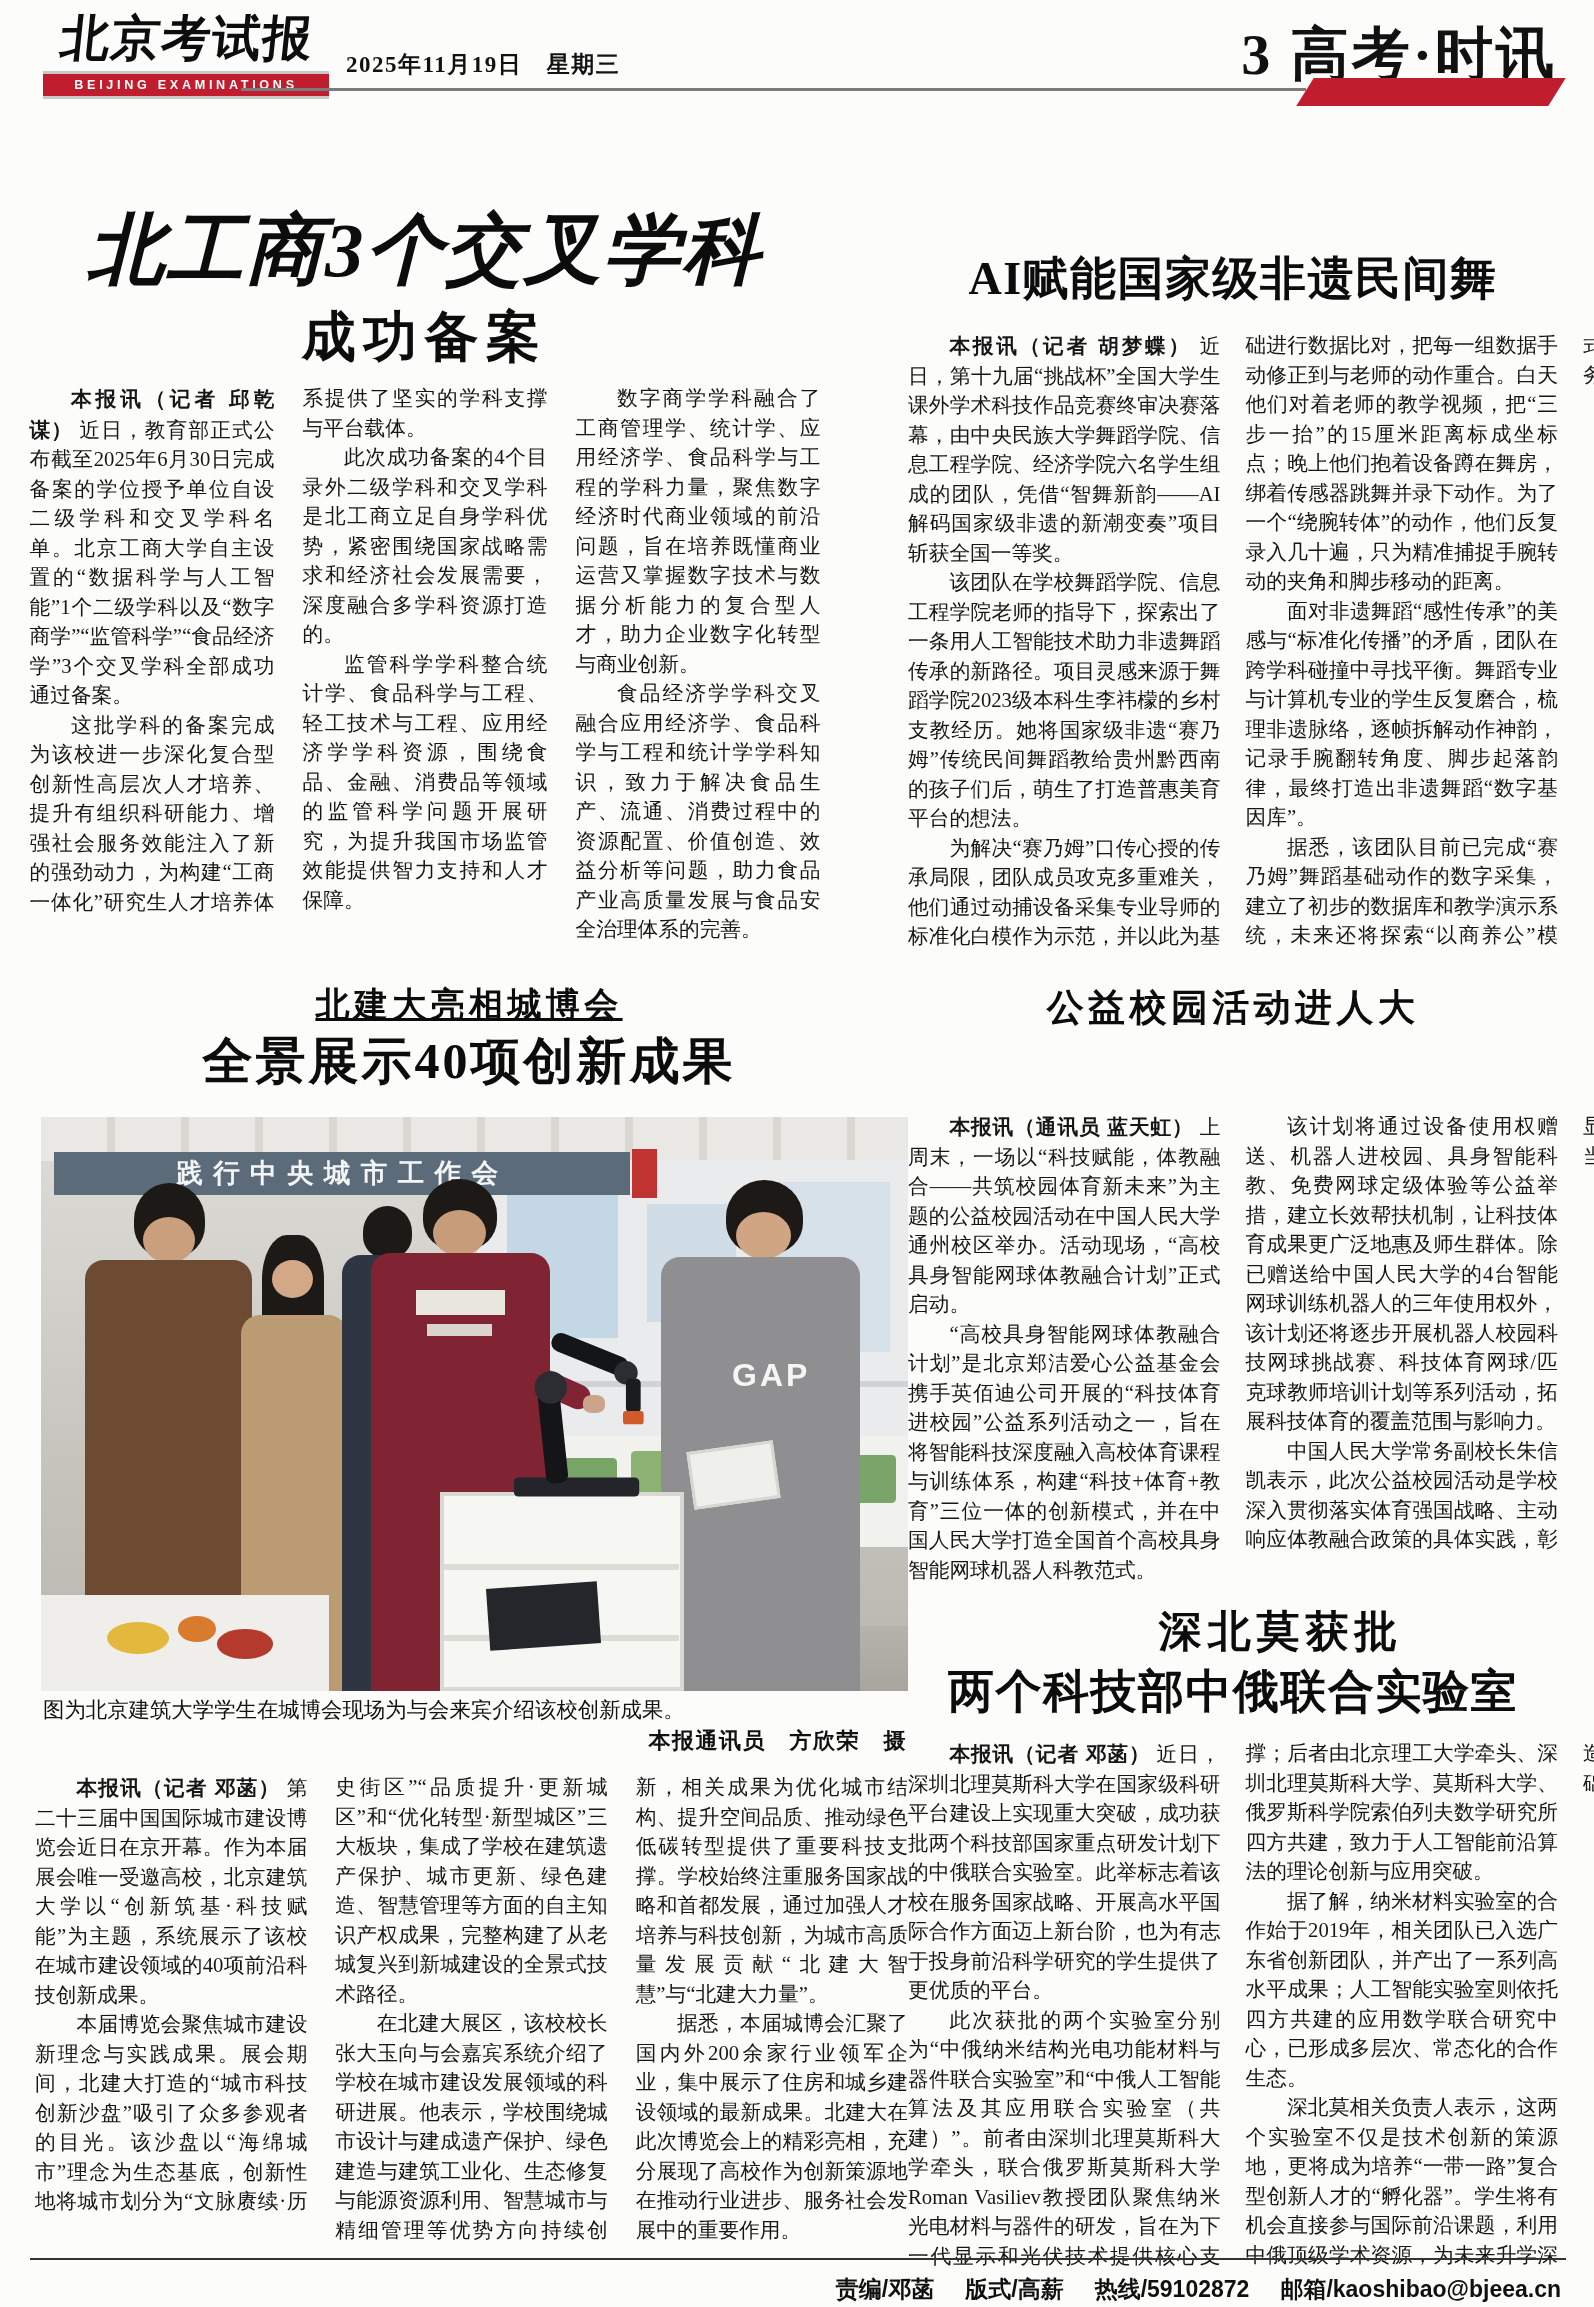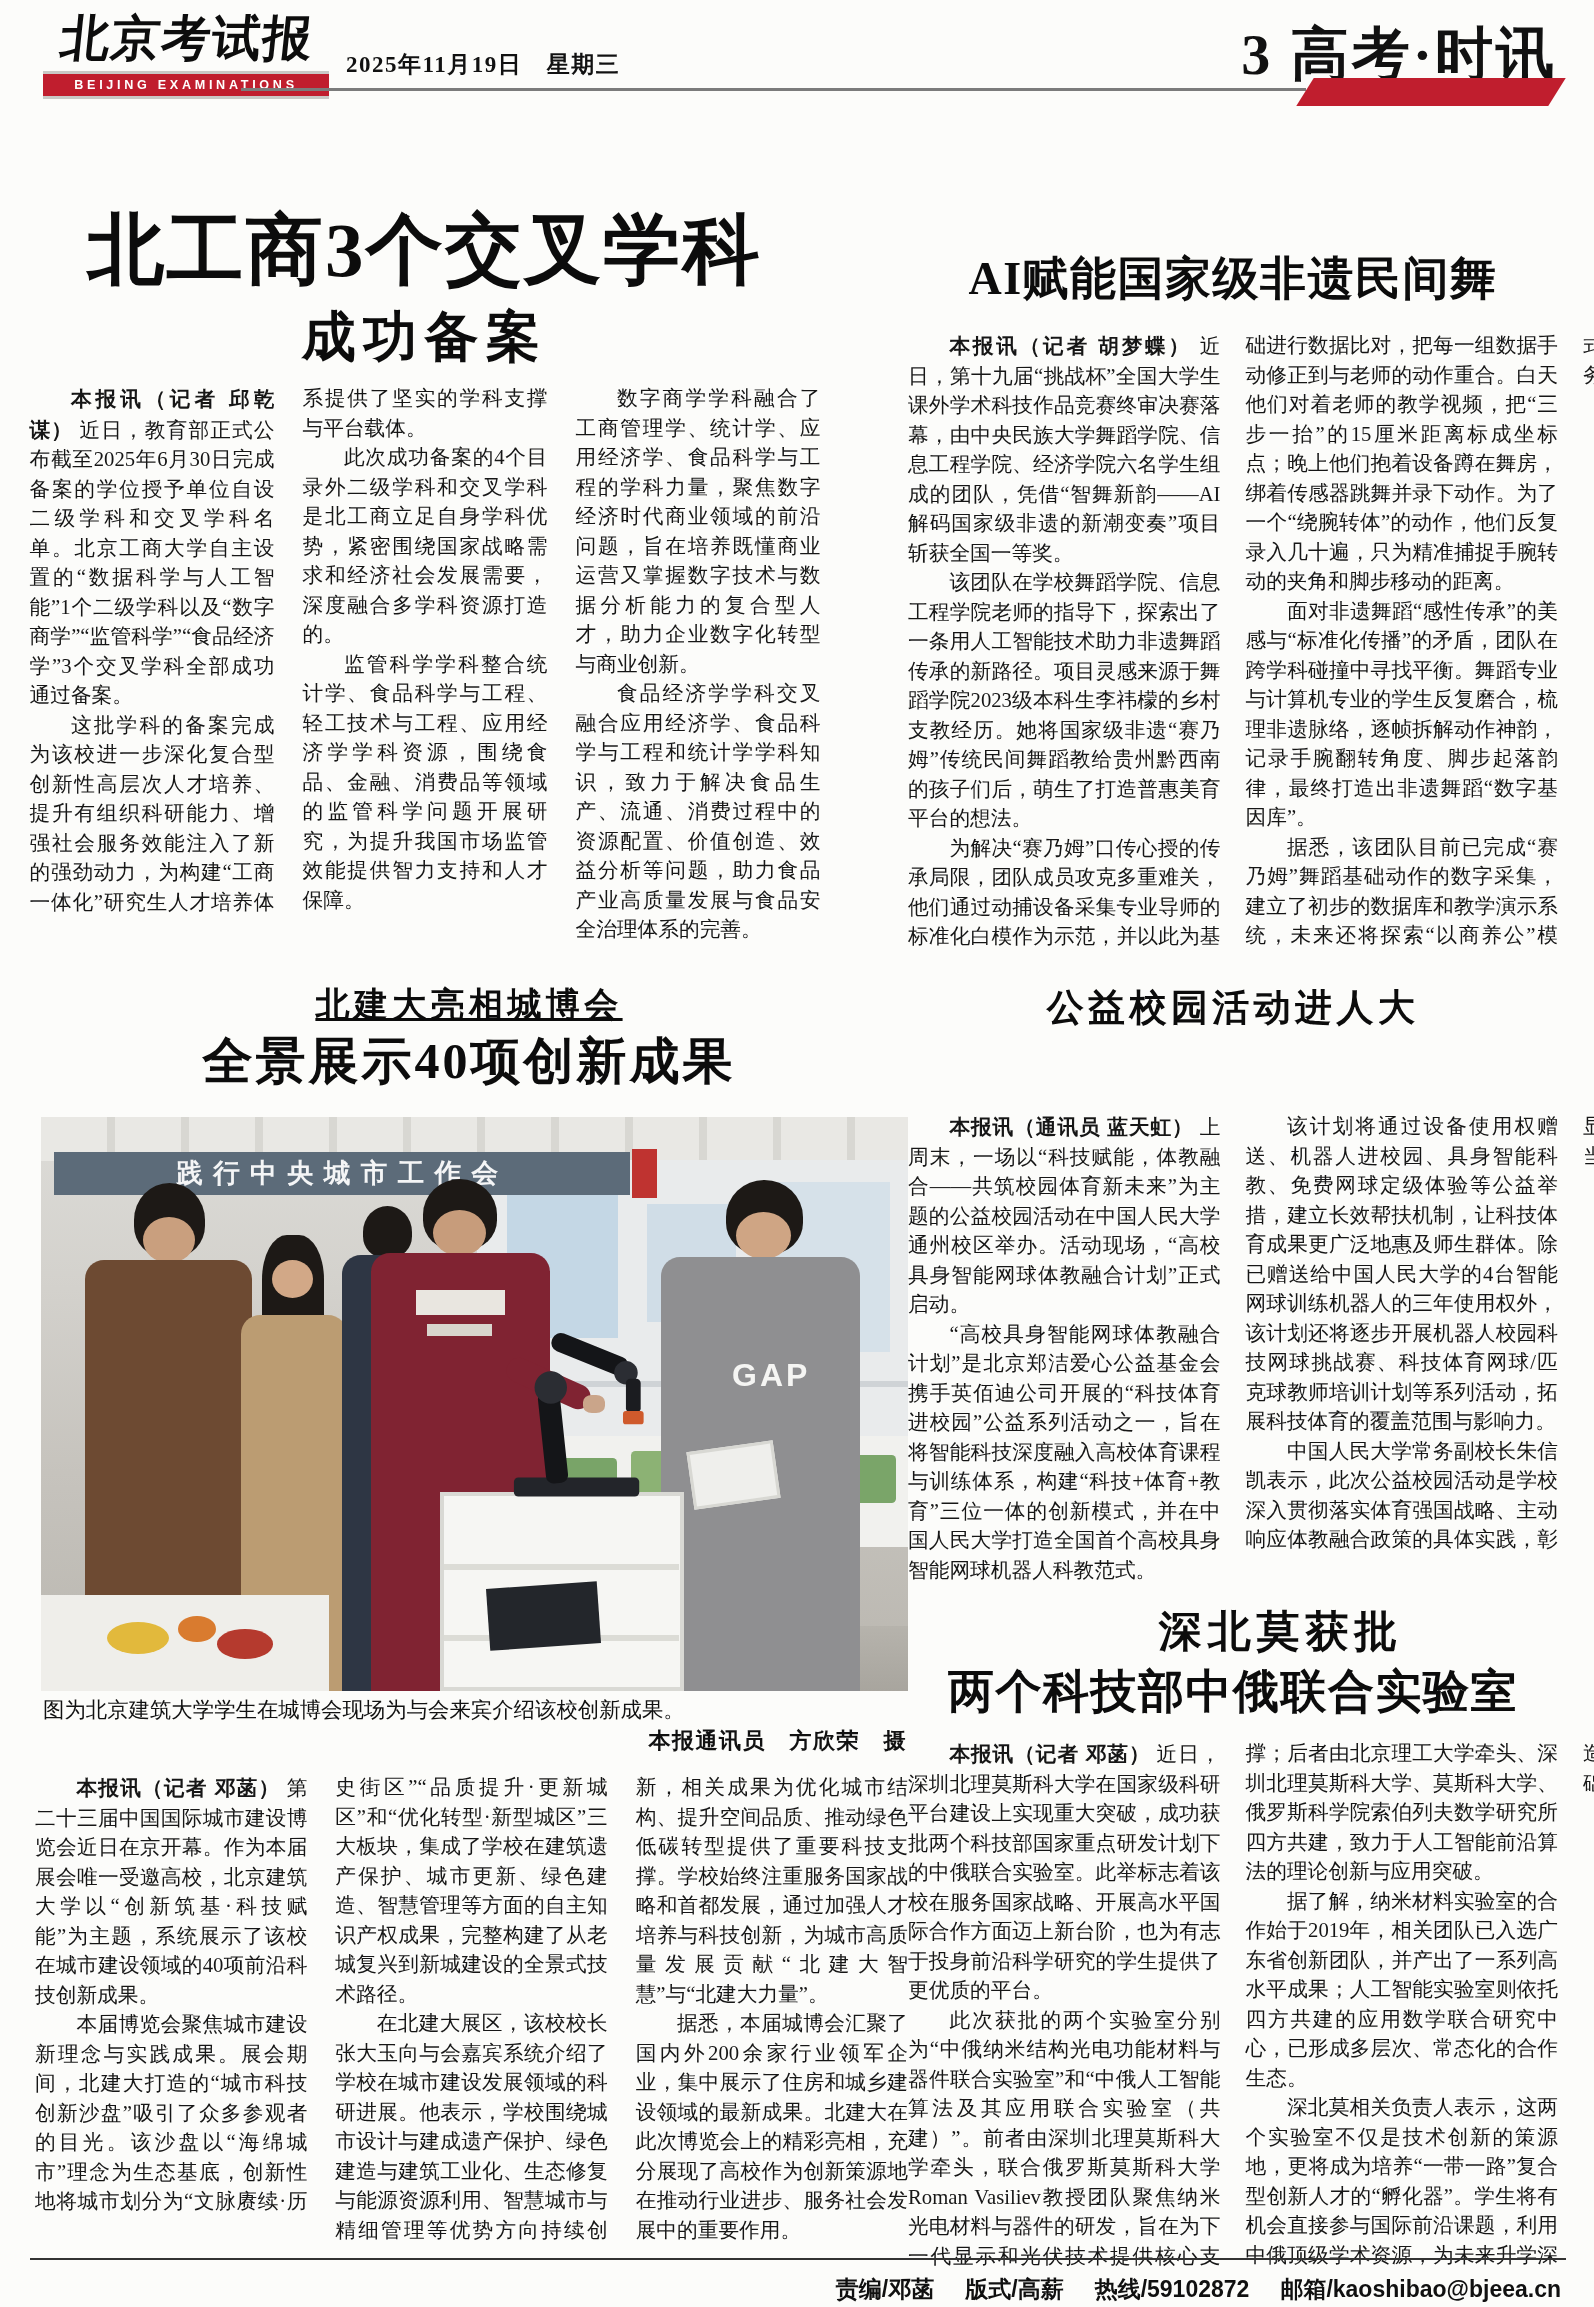--- a/index.html
+++ b/index.html
@@ -105,21 +105,21 @@
 
   <div class="abs logo-cn">北京考试报</div>
   <div class="abs logo-bar">
     <span class="logo-en">BEIJING EXAMINATIONS</span>
   </div>
   <div class="abs masthead-date">2025年11月19日　星期三</div>
   <div class="abs page-label">3 高考·时讯</div>
   <div class="abs masthead-rule"></div>
   <div class="abs masthead-flag"></div>
 
-  <div class="headline serifhead" style="left:29.5px;top:199px;width:790px;font-size:77px;letter-spacing:2.2px;">北工商3个交叉学科</div>
+  <div class="headline serifhead" style="left:29.5px;top:199px;width:790px;font-size:77px;letter-spacing:2.2px;font-style:italic;">北工商3个交叉学科</div>
   <div class="headline serifhead" style="left:29.5px;top:301px;width:790px;font-size:54px;letter-spacing:7.4px;">成功备案</div>
   <div class="body-text cols3" style="left:29.5px;top:384px;width:791px;height:588px;">
     <p><b class="lead">本报讯（记者 邱乾谋）</b><span> 近日，教育部正式公布截至2025年6月30日完成备案的学位授予单位自设二级学科和交叉学科名单。北京工商大学自主设置的“数据科学与人工智能”1个二级学科以及“数字商学”“监管科学”“食品经济学”3个交叉学科全部成功通过备案。</span></p>
     <p>这批学科的备案完成为该校进一步深化复合型创新性高层次人才培养、提升有组织科研能力、增强社会服务效能注入了新的强劲动力，为构建“工商一体化”研究生人才培养体系提供了坚实的学科支撑与平台载体。</p>
     <p>此次成功备案的4个目录外二级学科和交叉学科是北工商立足自身学科优势，紧密围绕国家战略需求和经济社会发展需要，深度融合多学科资源打造的。</p>
     <p>监管科学学科整合统计学、食品科学与工程、轻工技术与工程、应用经济学学科资源，围绕食品、金融、消费品等领域的监管科学问题开展研究，为提升我国市场监管效能提供智力支持和人才保障。</p>
     <p>数字商学学科融合了工商管理学、统计学、应用经济学、食品科学与工程的学科力量，聚焦数字经济时代商业领域的前沿问题，旨在培养既懂商业运营又掌握数字技术与数据分析能力的复合型人才，助力企业数字化转型与商业创新。</p>
     <p>食品经济学学科交叉融合应用经济学、食品科学与工程和统计学学科知识，致力于解决食品生产、流通、消费过程中的资源配置、价值创造、效益分析等问题，助力食品产业高质量发展与食品安全治理体系的完善。</p>
   </div>
 

